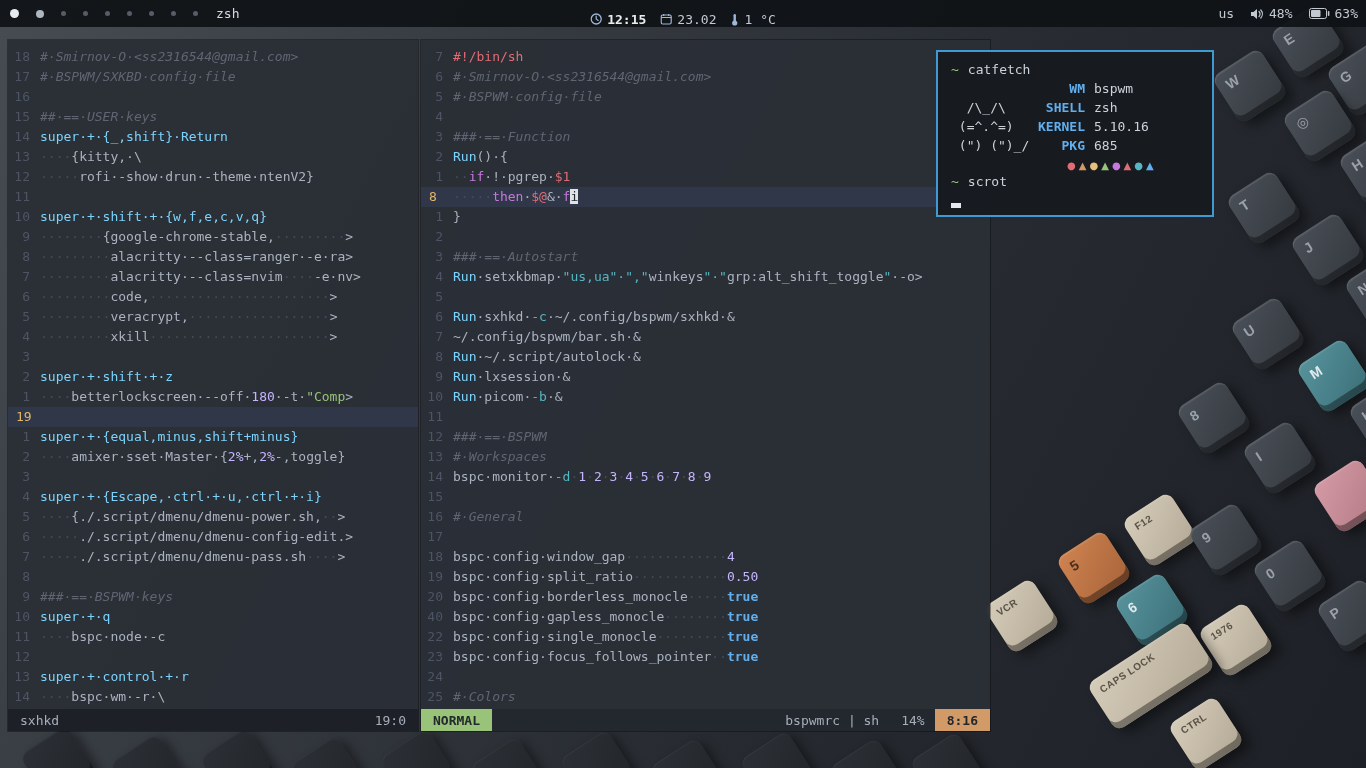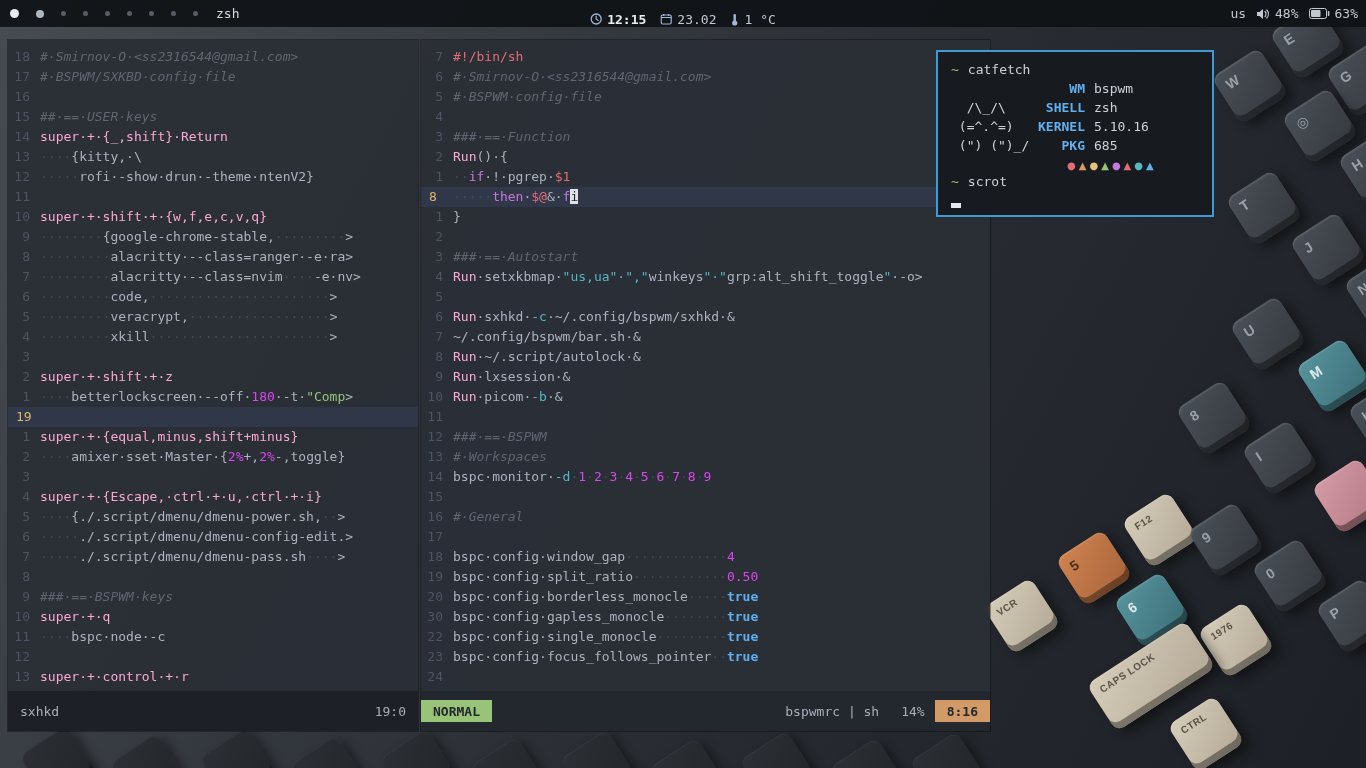--- a/index.html
+++ b/index.html
@@ -26,48 +26,48 @@
     display:flex;align-items:center;color:#c3c9d1;font-size:13px;z-index:50}
   .tb-left{display:flex;align-items:center;padding-left:10px;gap:17px}
   .dot{border-radius:50%;display:inline-block}
   .dot.focused{width:9px;height:9px;background:#e9ebee}
   .dot.occupied{width:8px;height:8px;background:#aeb6bf}
   .dot.empty{width:5px;height:5px;background:#565d66}
   .tb-title{margin-left:18px;color:#d6dae0}
   .tb-center{position:absolute;left:50%;top:0;height:38px;transform:translateX(-50%);display:flex;align-items:center;gap:14px}
   .tb-mod{display:inline-flex;align-items:center;gap:5px}
   .tb-time{font-weight:bold;color:#e9ecf0}
-  .tb-right{margin-left:auto;display:flex;align-items:center;gap:10px;padding-right:8px}
+  .tb-right{margin-left:auto;display:flex;align-items:center;gap:16px;padding-right:8px}
   .tb-icon{display:inline-flex;align-items:center}
 
   
   .window{position:absolute;background:rgba(42,46,54,.97);z-index:10;display:flex;flex-direction:column;box-shadow:0 0 0 1px rgba(0,0,0,.35)}
   .left-win{left:8px;top:40px;width:410px;height:691px}
   .right-win{left:421px;top:40px;width:569px;height:691px}
   .buf{flex:1;padding-top:7px;overflow:hidden;font-size:13px;line-height:20px}
   .row{display:flex;height:20px;white-space:pre}
   .row.hl{background:#303749}
   .ln{flex:0 0 32px;width:32px;text-align:right;padding-right:10px;color:#4d5464}
   .row.hl .ln{color:#e2b86b;text-align:left;padding-left:8px;padding-right:0}
   .code{white-space:pre}
   .p-cmt{color:#5f6672;font-style:italic}
-  .p-kw{color:#f9a8d4}
+  .p-kw{color:#7dd3fc}
   .p-cy{color:#56b6c2}
-  .p-num{color:#d946ef}
+  .p-num{color:#c4b5fd}
   .p-str{color:#98c379}
   .p-red{color:#e06c75}
   .p-pur{color:#c678dd}
   .p-txt{color:#abb2bf}
   .p-ws{color:#454c59}
   .p-ext{color:#abb2bf}
   .p-boo{color:#61afef;font-weight:bold}
   .p-cursor{background:#dfe3e8;color:#23272e}
 
   
-  .statusline{height:40px;display:flex;align-items:center;font-size:13px;color:#a7aeba;background:#1d2127}
+  .statusline{height:22px;display:flex;align-items:center;font-size:13px;color:#a7aeba;background:#1d2127}
   .left-sl{justify-content:space-between;padding:0 12px}
   .right-sl{background:#23272e}
   .sl-mode{background:#98c379;color:#23272e;font-weight:bold;padding:0 12px;height:22px;display:flex;align-items:center}
   .sl-file{margin-left:auto;padding:0 12px}
   .sl-pct{padding:0 10px}
   .sl-pos{background:#d19a66;color:#23272e;font-weight:bold;padding:0 12px;height:22px;display:flex;align-items:center}
 
   
   .floatwin{position:absolute;left:936px;top:50px;width:278px;height:167px;background:rgba(23,26,31,.97);
     border:2px solid #3f9ad2;z-index:40;font-size:13px;line-height:19px;color:#ccd2da;padding:8px 0 0 13px;overflow:hidden}
@@ -257,21 +257,21 @@
         <div class="row"><span class="ln">11</span><span class="code"></span></div>
         <div class="row"><span class="ln">12</span><span class="code"><span class="p-cmt">###·==·BSPWM</span></span></div>
         <div class="row"><span class="ln">13</span><span class="code"><span class="p-cmt">#·Workspaces</span></span></div>
         <div class="row"><span class="ln">14</span><span class="code"><span class="p-txt">bspc·monitor·</span><span class="p-cy">-d</span><span class="p-ws">·</span><span class="p-num">1</span><span class="p-ws">·</span><span class="p-num">2</span><span class="p-ws">·</span><span class="p-num">3</span><span class="p-ws">·</span><span class="p-num">4</span><span class="p-ws">·</span><span class="p-num">5</span><span class="p-ws">·</span><span class="p-num">6</span><span class="p-ws">·</span><span class="p-num">7</span><span class="p-ws">·</span><span class="p-num">8</span><span class="p-ws">·</span><span class="p-num">9</span></span></div>
         <div class="row"><span class="ln">15</span><span class="code"></span></div>
         <div class="row"><span class="ln">16</span><span class="code"><span class="p-cmt">#·General</span></span></div>
         <div class="row"><span class="ln">17</span></div>
         <div class="row"><span class="ln">18</span><span class="code"><span class="p-txt">bspc·config·window_gap</span><span class="p-ws">·············</span><span class="p-num">4</span></span></div>
         <div class="row"><span class="ln">19</span><span class="code"><span class="p-txt">bspc·config·split_ratio</span><span class="p-ws">············</span><span class="p-num">0.50</span></span></div>
         <div class="row"><span class="ln">20</span><span class="code"><span class="p-txt">bspc·config·borderless_monocle</span><span class="p-ws">·····</span><span class="p-boo">true</span></span></div>
-        <div class="row"><span class="ln">30</span><span class="code"><span class="p-txt">bspc·config·gapless_monocle</span><span class="p-ws">········</span><span class="p-boo">true</span></span></div>
+        <div class="row"><span class="ln">40</span><span class="code"><span class="p-txt">bspc·config·gapless_monocle</span><span class="p-ws">········</span><span class="p-boo">true</span></span></div>
         <div class="row"><span class="ln">22</span><span class="code"><span class="p-txt">bspc·config·single_monocle</span><span class="p-ws">·········</span><span class="p-boo">true</span></span></div>
         <div class="row"><span class="ln">23</span><span class="code"><span class="p-txt">bspc·config·focus_follows_pointer</span><span class="p-ws">··</span><span class="p-boo">true</span></span></div>
         <div class="row"><span class="ln">24</span><span class="code"></span></div>
         <div class="row"><span class="ln">25</span><span class="code"><span class="p-cmt">#·Colors</span></span></div>
       </div>
     <div class="statusline right-sl">
       <span class="sl-mode">NORMAL</span>
       <span class="sl-file">bspwmrc | sh</span>
       <span class="sl-pct">14%</span>
       <span class="sl-pos">8:16</span>

